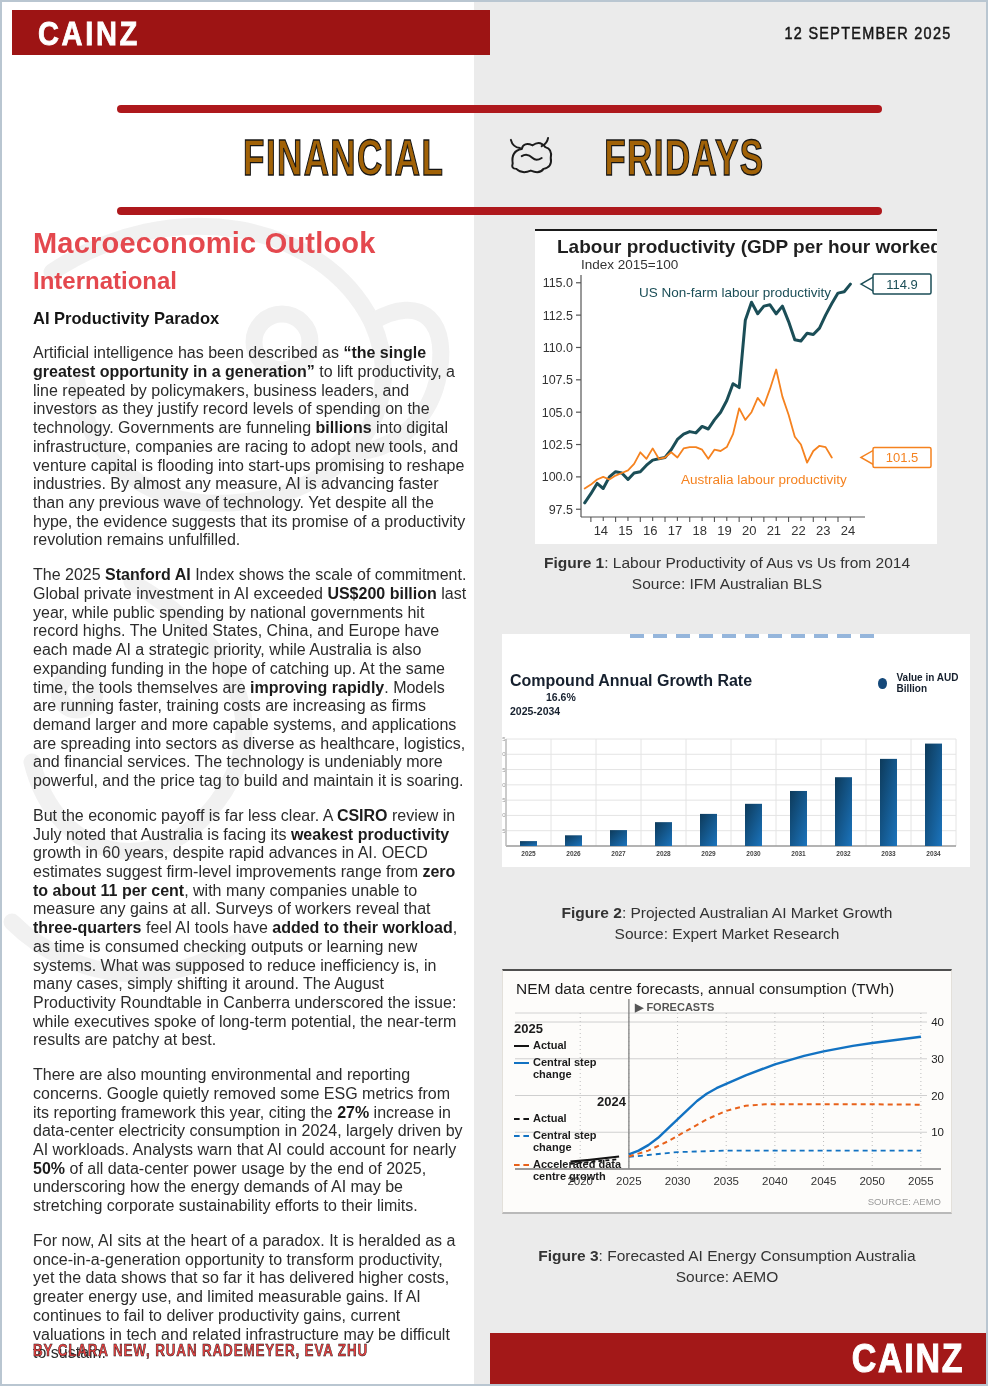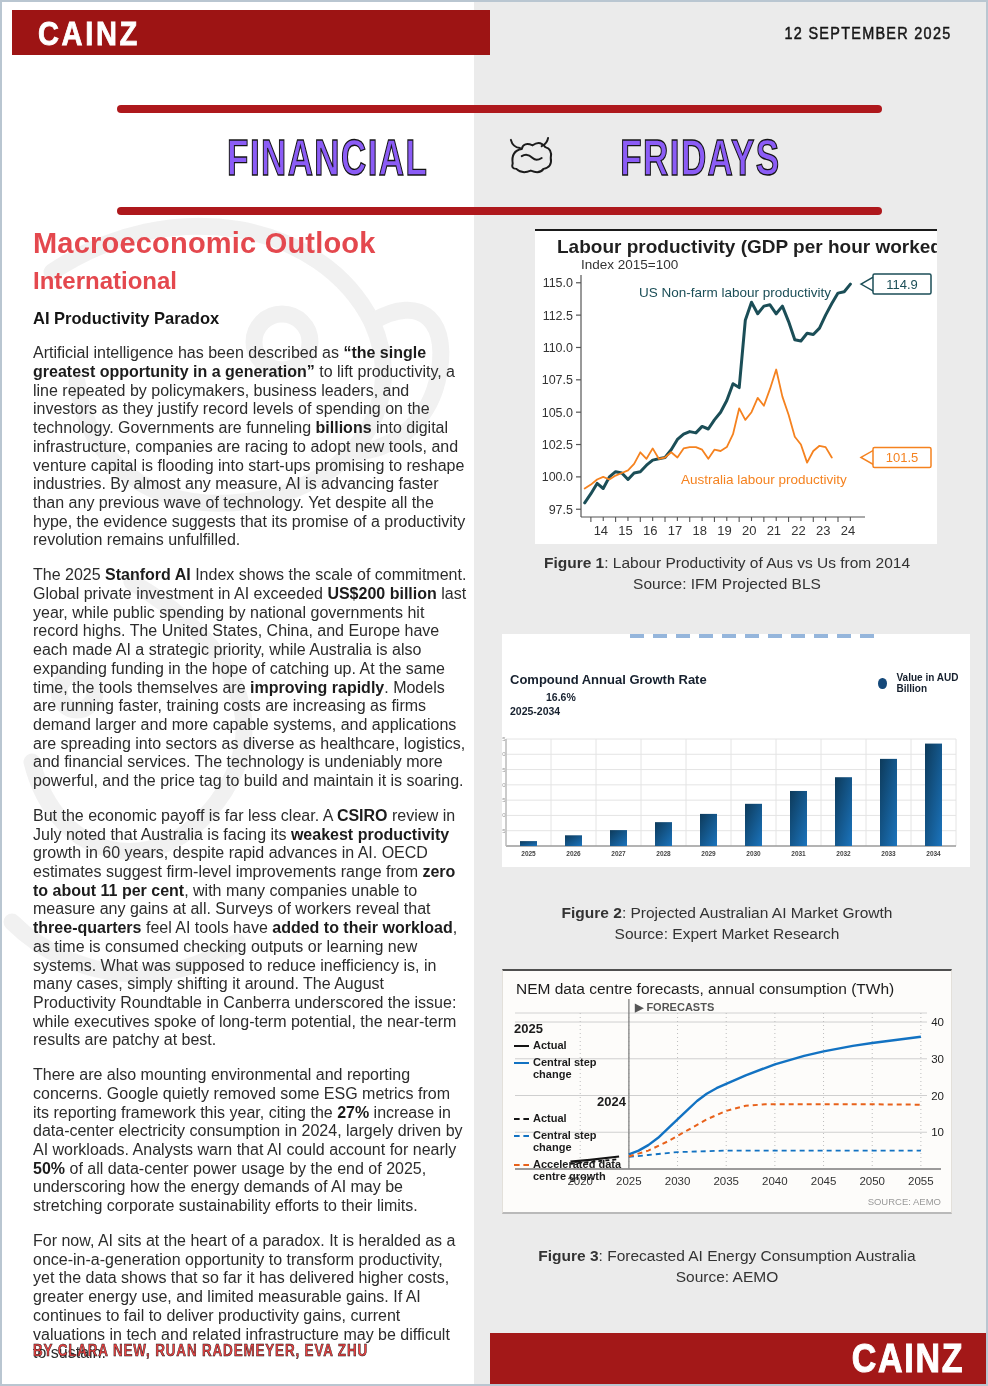--- a/index.html
+++ b/index.html
@@ -15,21 +15,21 @@
         color:#fff;font-weight:700;font-size:33px;letter-spacing:3px;margin:5px 0 0 26px;
         -webkit-text-stroke:.8px #fff;}
   .date{position:absolute;right:34px;top:22px;font-weight:400;font-size:17px;color:#161616;}
   .date .t{display:inline-block;transform:scaleX(.85);transform-origin:right center;
         letter-spacing:1.5px;-webkit-text-stroke:.5px #161616;}
 
   
   .bar{position:absolute;left:115px;width:765px;height:8px;background:#ae181c;border-radius:4px;}
   .bar.b1{top:103px}.bar.b2{top:205px}
   .masthead{position:absolute;left:115px;top:116px;width:765px;height:80px;display:flex;
-        align-items:center;justify-content:center;gap:28px;color:#8b5cf6;}
+        align-items:center;justify-content:center;gap:12px;color:#a16207;}
   .masthead .w{font-weight:700;font-size:50px;letter-spacing:2px;display:inline-block;
         transform:scaleX(.7);-webkit-text-stroke:1.4px #141414;}
   .masthead .bull{width:58px;height:46px;flex:0 0 auto;}
 
   
   .watermark{position:absolute;left:-20px;top:150px;width:500px;height:900px;opacity:.85;}
 
   
   .article{position:absolute;left:31px;top:226px;width:434px;}
   .sec-title{color:#e4484e;font-weight:700;font-size:29px;letter-spacing:.2px;line-height:1.1;}
@@ -44,21 +44,21 @@
   
   .fig1{position:absolute;left:533px;top:227px;width:402px;height:313px;background:#fff;
         border-top:2px solid #1a1a1a;}
   .fig-caption{position:absolute;left:500px;width:450px;text-align:center;font-size:15.5px;
         color:#333;line-height:1.35;}
   .cap1{top:551px}.cap2{top:901px}.cap3{top:1244px}
 
   .fig2{position:absolute;left:500px;top:632px;width:468px;height:233px;background:#fff;overflow:hidden;}
   .fig2-smudge{position:absolute;top:0;left:128px;width:250px;height:4px;opacity:.5;
         background:repeating-linear-gradient(90deg,#2b6cb8 0 14px,transparent 14px 23px);}
-  .fig2-cagr{position:absolute;left:8px;top:38px;font-weight:700;font-size:13px;color:#16202e;}
+  .fig2-cagr{position:absolute;left:8px;top:38px;font-weight:700;font-size:16px;color:#16202e;}
   .fig2-cagr-val{position:absolute;left:8px;top:57px;font-weight:700;font-size:10.5px;color:#16202e;margin-left:36px;}
   .fig2-cagr-range{position:absolute;left:8px;top:71px;font-weight:700;font-size:10.5px;color:#16202e;}
   .fig2-legend{position:absolute;left:376px;top:38px;display:flex;align-items:center;gap:10px;
         font-weight:700;font-size:10px;color:#16202e;}
   .fig2-legend .dot{width:11px;height:11px;border-radius:50%;background:#15497a;}
   .fig2 svg{position:absolute;left:0;top:100px;}
 
   .fig3{position:absolute;left:500px;top:967px;width:450px;height:245px;background:#fdfcfa;
         box-sizing:border-box;border:1px solid #e3e0da;border-top:2px solid #4f4f4f;
         border-bottom:2px solid #b9b9b9;}
@@ -189,21 +189,21 @@
         <text x="367" y="57.558823529411626" font-size="13" fill="#1b4e57" text-anchor="middle" font-weight="normal">114.9</text>
         <polyline points="49.7,257.5 55.9,253.6 62.1,248.5 68.2,245.9 74.4,248.5 80.6,244.6 86.8,242.0 93.0,239.4 99.1,232.9 105.3,221.3 111.5,227.8 117.7,217.4 123.8,227.8 130.0,226.5 136.2,221.3 142.4,226.5 148.6,217.4 154.7,216.1 160.9,216.1 167.1,218.7 173.3,227.8 179.4,218.7 185.6,220.0 191.8,216.1 198.0,203.2 204.2,177.3 210.3,188.9 216.5,181.2 222.7,166.9 228.9,174.7 235.0,157.9 241.2,138.5 247.4,165.6 253.6,183.8 259.8,205.8 265.9,213.5 272.1,231.6 278.3,220.0 284.5,214.8 290.6,216.1 296.8,226.5" fill="none" stroke="#f5821f" stroke-width="1.8" stroke-linejoin="round" stroke-linecap="round"></polyline>
         <text x="146" y="253" font-size="13.5" fill="#f5821f" text-anchor="start" font-weight="normal">Australia labour productivity</text>
         <path d="M326,226.47058823529414 L340,218.47058823529414 L340,234.47058823529414 Z" fill="#fff" stroke="#f5821f" stroke-width="1.5"></path>
         <rect x="338" y="216.47058823529414" width="58" height="20" fill="#fff" stroke="#f5821f" stroke-width="1.5" rx="1.5"></rect>
         <text x="367" y="230.97058823529414" font-size="13" fill="#f5821f" text-anchor="middle" font-weight="normal">101.5</text>
       </svg>
   </div>
   <div class="fig-caption cap1">
     <div><b>Figure 1</b><span>: Labour Productivity of Aus vs Us from 2014</span></div>
-    <div>Source: IFM Projected BLS</div>
+    <div>Source: IFM Australian BLS</div>
   </div>
 
   <div class="fig2">
     <div class="fig2-smudge"></div>
     <div class="fig2-cagr">Compound Annual Growth Rate</div>
     <div class="fig2-cagr-val">16.6%</div>
     <div class="fig2-cagr-range">2025-2034</div>
     <div class="fig2-legend">
       <span class="dot"></span>
       <span>Value in AUD Billion</span>

